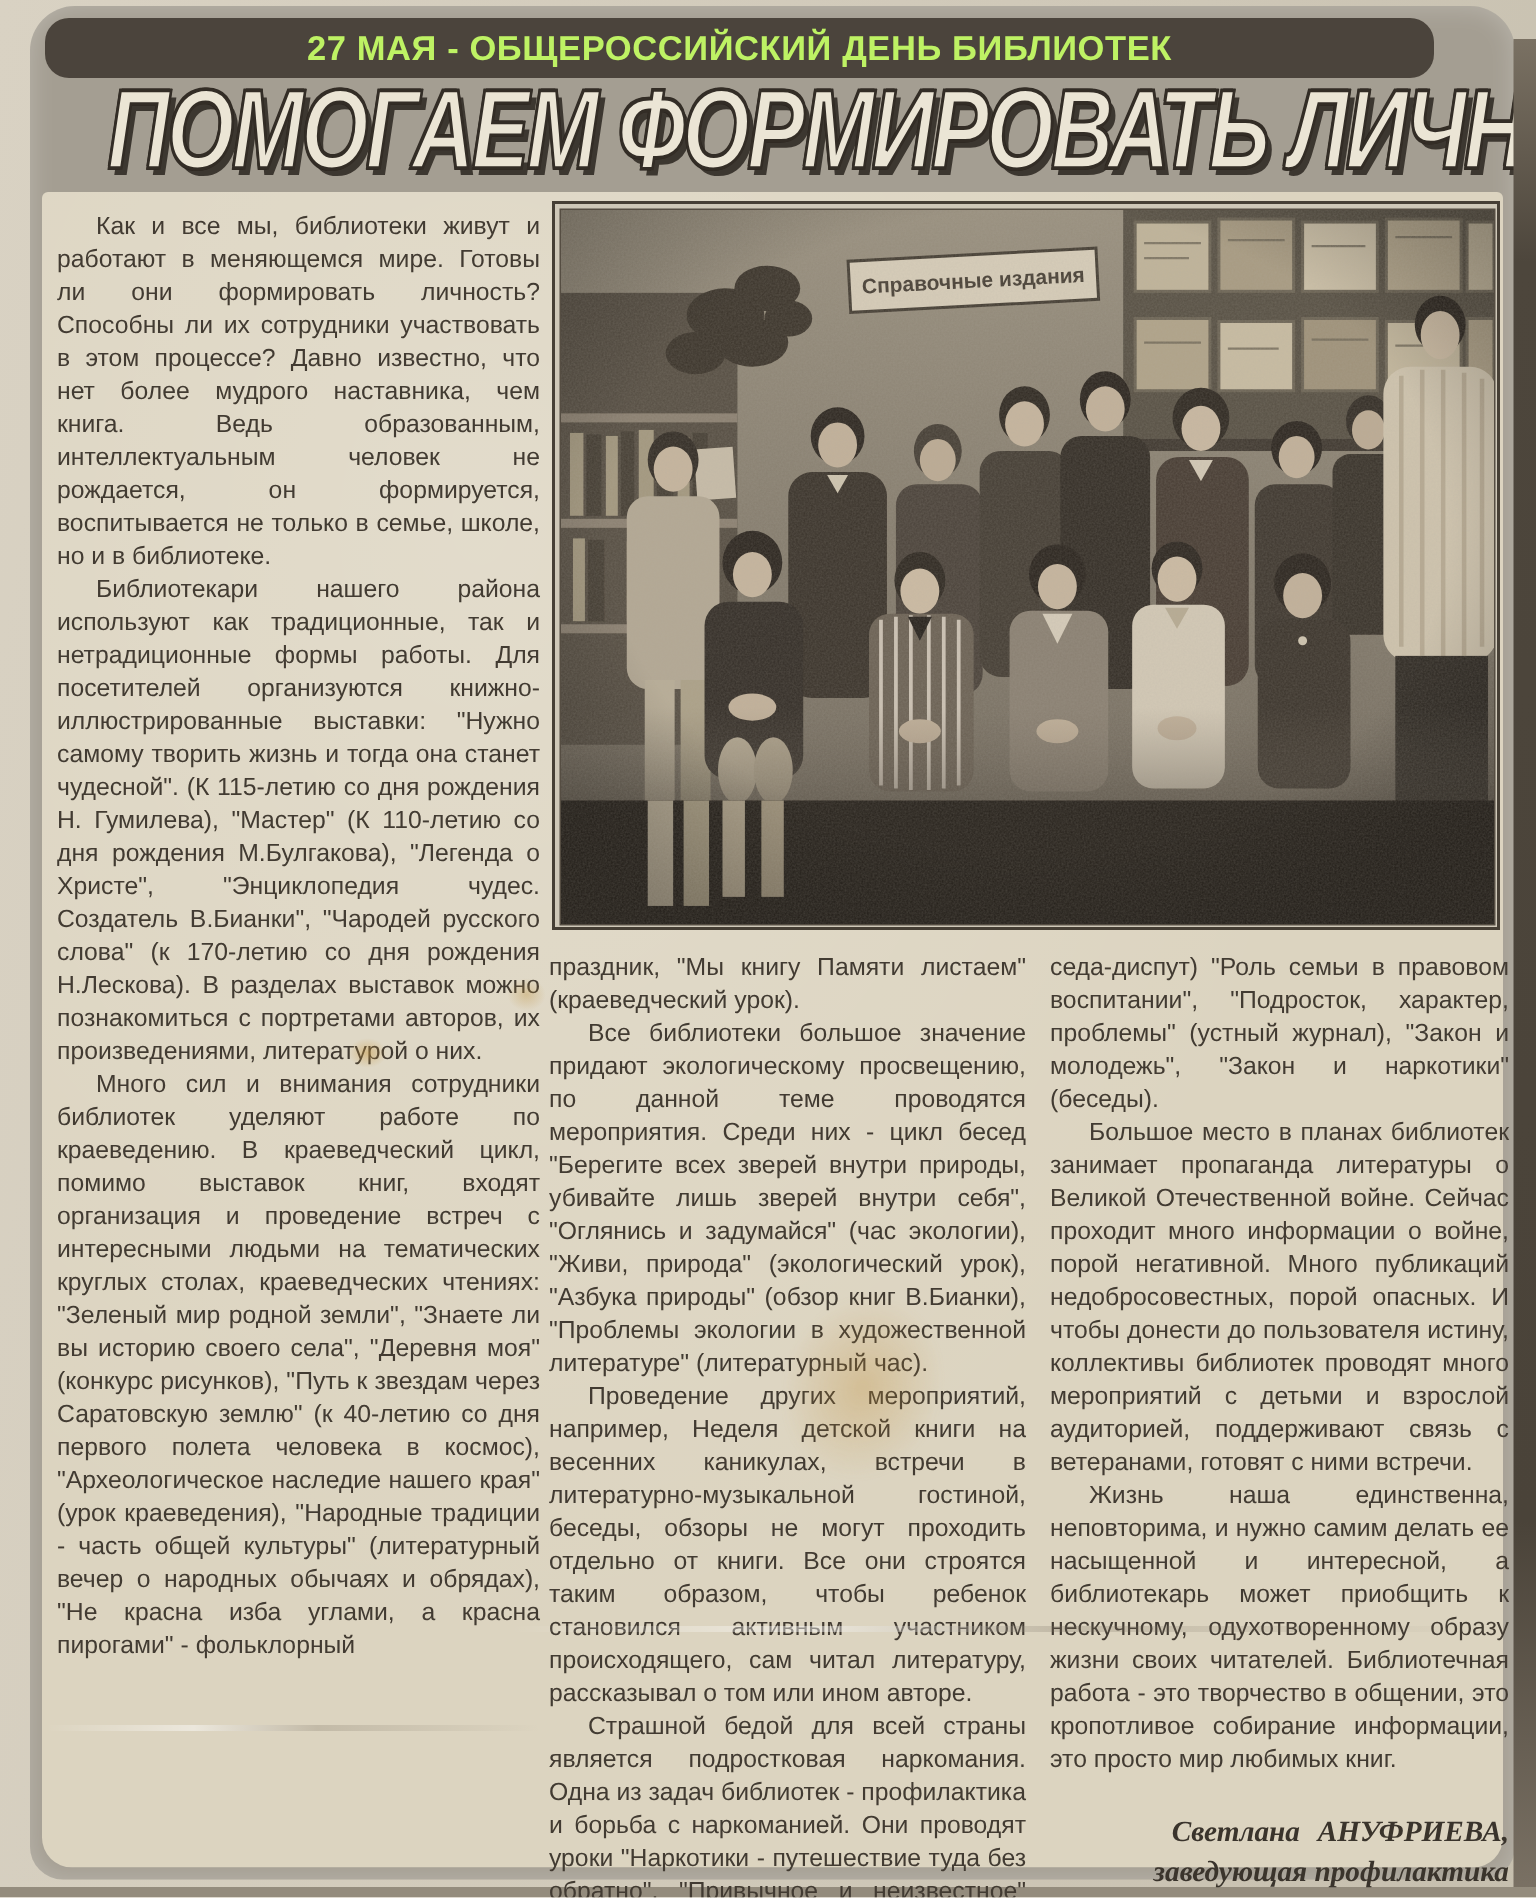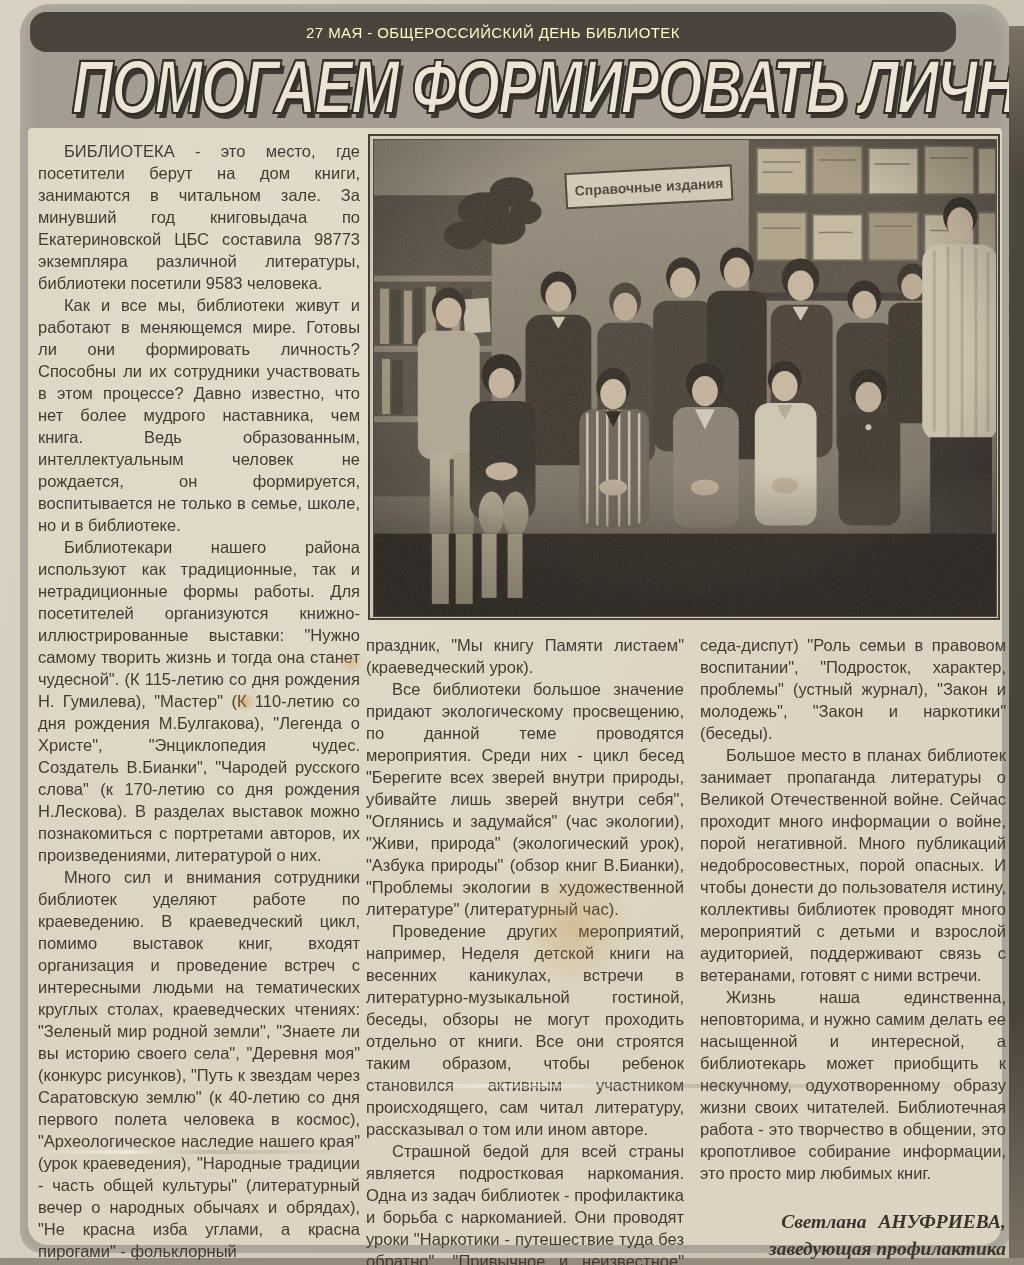--- a/index.html
+++ b/index.html
@@ -18,21 +18,21 @@
     box-shadow:inset 0 0 18px rgba(255,255,255,.25);}
   
   .body-zone{position:absolute;left:28px;top:128px;right:22px;bottom:20px;
     background:
       radial-gradient(ellipse at 30% 20%,rgba(255,255,255,.18),transparent 60%),
       #dcd4c0;
     border-radius:4px 4px 20px 20px;}
   
   .kicker-bar{position:absolute;left:30px;top:12px;width:926px;height:40px;
     background:#4b443c;border-radius:16px;display:flex;align-items:center;justify-content:center;}
-  .kicker-bar span{color:#fef9c3;font-size:15px;font-weight:normal;letter-spacing:.4px;white-space:nowrap;}
+  .kicker-bar span{color:#bef264;font-size:23px;font-weight:bold;letter-spacing:.4px;white-space:nowrap;}
   
   .headline{position:absolute;left:0;right:0;top:52px;text-align:center;
     font-size:67px;font-weight:bold;font-style:italic;line-height:66px;
     color:#ebe5d5;white-space:nowrap;
     transform:scaleX(.86) scaleY(1.12);transform-origin:50% 20%;
     -webkit-text-stroke:2px #332d26;
     text-shadow:4px 4px 0 rgba(42,37,30,.85),-1px -1px 0 #332d26,1px -1px 0 #332d26,-1px 1px 0 #332d26;
     letter-spacing:-2px;}
   
   .photo{position:absolute;left:368px;top:134px;width:632px;height:486px;margin:0;
@@ -264,21 +264,20 @@
       <rect x="134" y="392" width="15" height="64" fill="#9c9079"></rect>
       <rect x="58" y="392" width="17" height="70" fill="#b0a58f"></rect>
       <rect x="82" y="392" width="17" height="70" fill="#a3987f"></rect>
 
       <rect x="0" y="0" width="624" height="474" fill="url(#vign)"></rect>
       <rect x="0" y="0" width="624" height="474" filter="url(#grain)" opacity=".45"></rect>
     </svg>
   </figure>
 
   <div class="col col-left">
-    <p>БИБЛИОТЕКА - это место, где посетители берут на дом книги, занимаются в читальном зале. За минувший год книговыдача по Екатериновской ЦБС составила 98773 экземпляра различной литературы, библиотеки посетили 9583 человека.</p>
     <p>Как и все мы, библиотеки живут и работают в меняющемся мире. Готовы ли они формировать личность? Способны ли их сотрудники участвовать в этом процессе? Давно известно, что нет более мудрого наставника, чем книга. Ведь образованным, интеллектуальным человек не рождается, он формируется, воспитывается не только в семье, школе, но и в библиотеке.</p>
     <p>Библиотекари нашего района используют как традиционные, так и нетрадиционные формы работы. Для посетителей организуются книжно-иллюстрированные выставки: "Нужно самому творить жизнь и тогда она станет чудесной". (К 115-летию со дня рождения Н. Гумилева), "Мастер" (К 110-летию со дня рождения М.Булгакова), "Легенда о Христе", "Энциклопедия чудес. Создатель В.Бианки", "Чародей русского слова" (к 170-летию со дня рождения Н.Лескова). В разделах выставок можно познакомиться с портретами авторов, их произведениями, литературой о них.</p>
     <p>Много сил и внимания сотрудники библиотек уделяют работе по краеведению. В краеведческий цикл, помимо выставок книг, входят организация и проведение встреч с интересными людьми на тематических круглых столах, краеведческих чтениях: "Зеленый мир родной земли", "Знаете ли вы историю своего села", "Деревня моя" (конкурс рисунков), "Путь к звездам через Саратовскую землю" (к 40-летию со дня первого полета человека в космос), "Археологическое наследие нашего края" (урок краеведения), "Народные традиции - часть общей культуры" (литературный вечер о народных обычаях и обрядах), "Не красна изба углами, а красна пирогами" - фольклорный</p>
   </div>
 
   <div class="col col-mid">
     <p class="cont">праздник, "Мы книгу Памяти листаем" (краеведческий урок).</p>
     <p>Все библиотеки большое значение придают экологическому просвещению, по данной теме проводятся мероприятия. Среди них - цикл бесед "Берегите всех зверей внутри природы, убивайте лишь зверей внутри себя", "Оглянись и задумайся" (час экологии), "Живи, природа" (экологический урок), "Азбука природы" (обзор книг В.Бианки), "Проблемы экологии в художественной литературе" (литературный час).</p>
     <p>Проведение других мероприятий, например, Неделя детской книги на весенних каникулах, встречи в литературно-музыкальной гостиной, беседы, обзоры не могут проходить отдельно от книги. Все они строятся таким образом, чтобы ребенок становился активным участником происходящего, сам читал литературу, рассказывал о том или ином авторе.</p>
     <p>Страшной бедой для всей страны является подростковая наркомания. Одна из задач библиотек - профилактика и борьба с наркоманией. Они проводят уроки "Наркотики - путешествие туда без обратно", "Привычное и неизвестное" (беседа), "Вредные привычки" (бе-</p>

